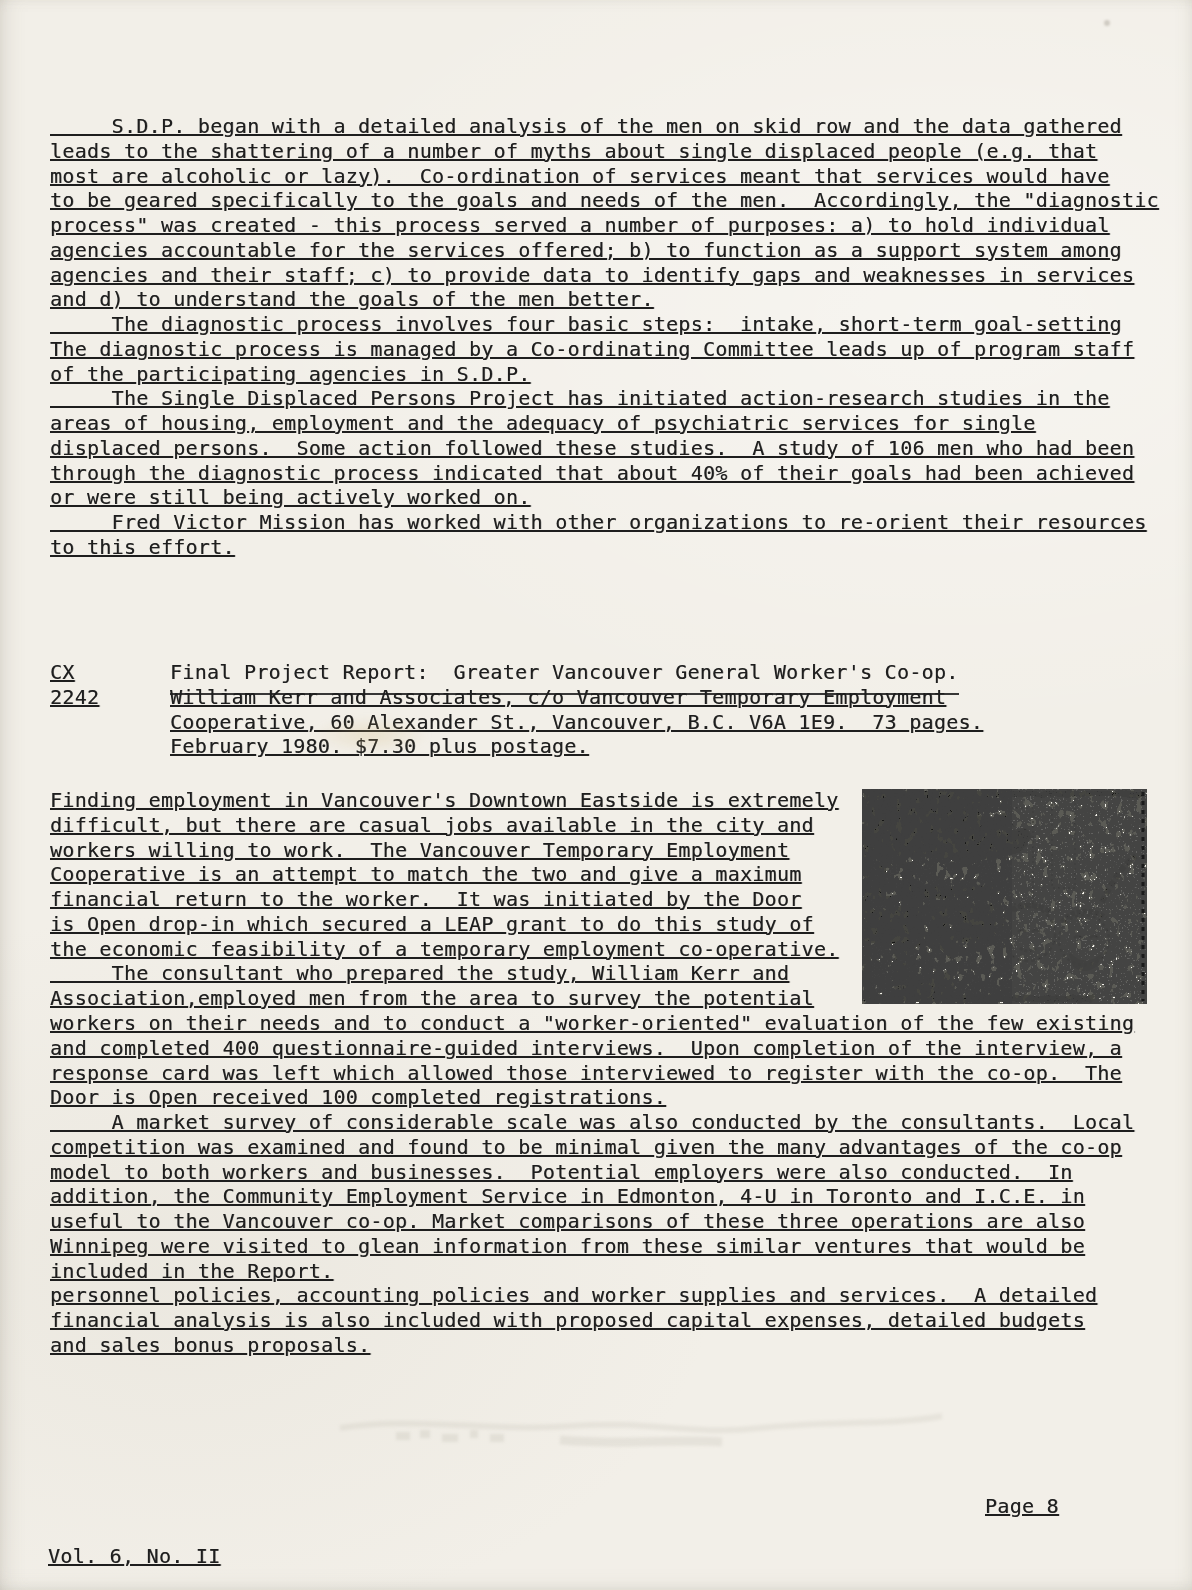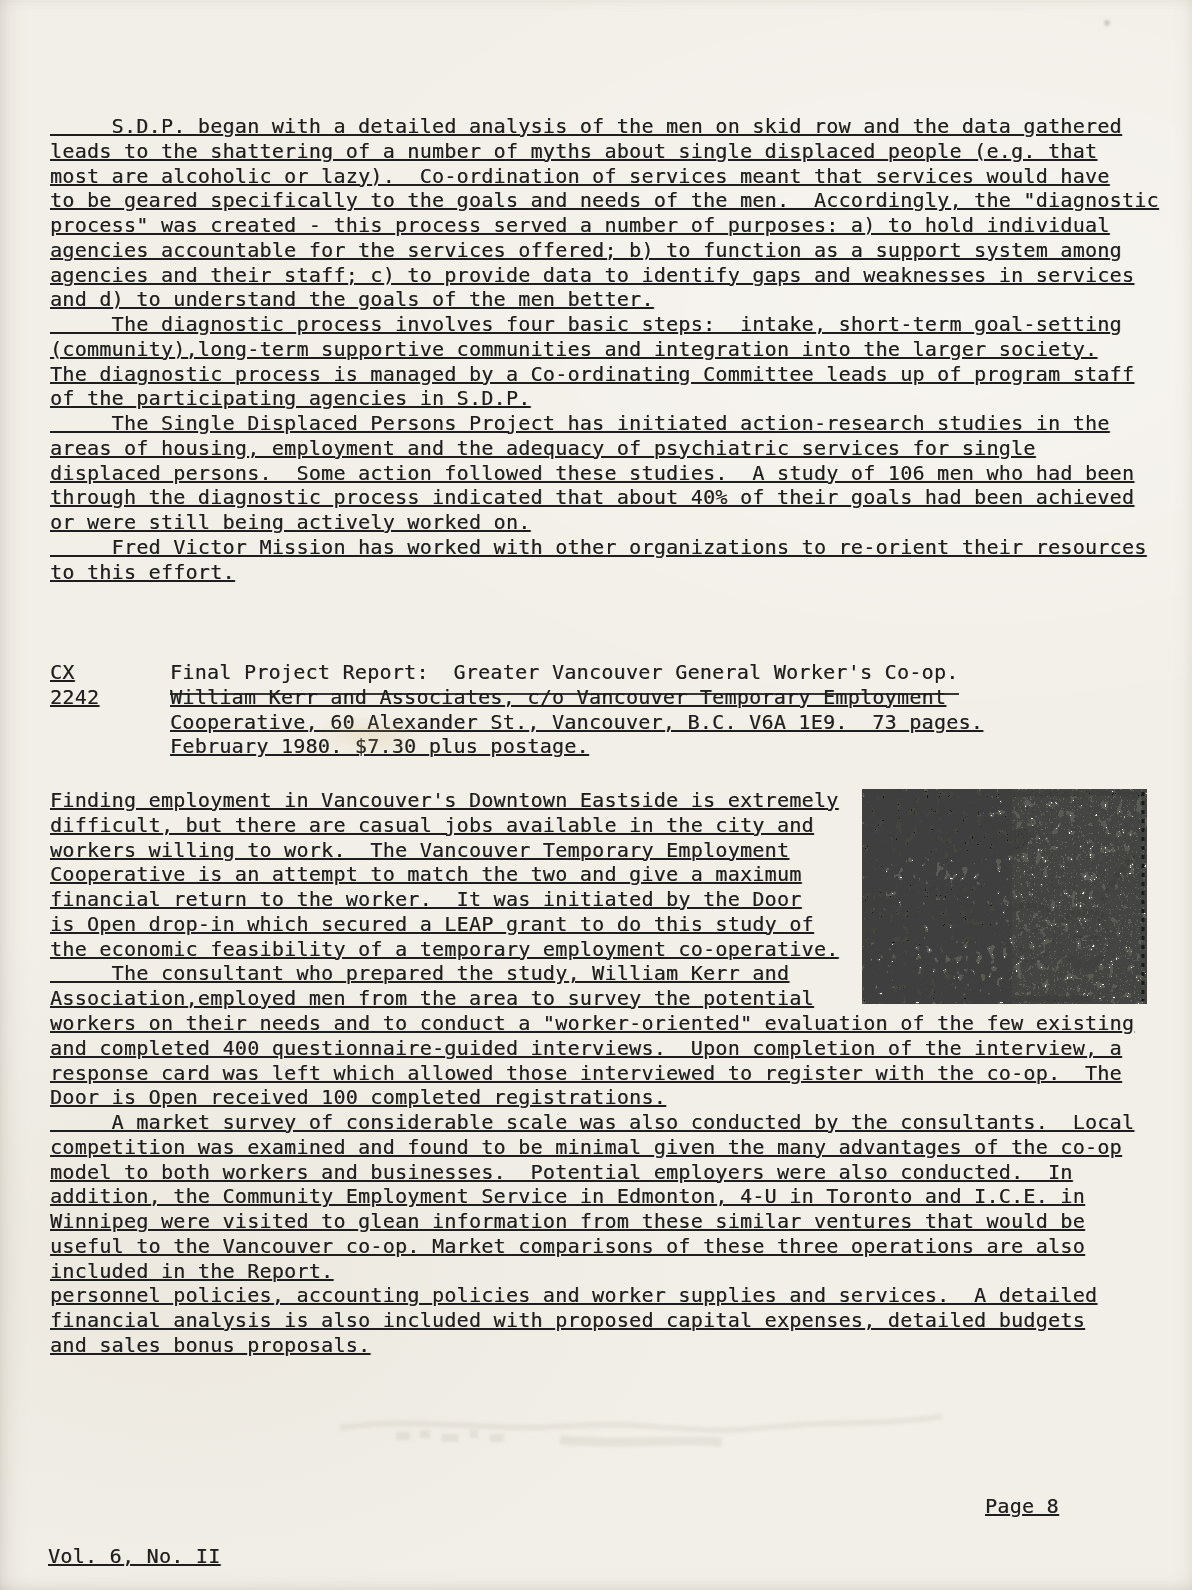--- a/index.html
+++ b/index.html
@@ -75,21 +75,20 @@
   <section class="abs" id="sdp-article">
       <div class="tline">     S.D.P. began with a detailed analysis of the men on skid row and the data gathered</div>
       <div class="tline">leads to the shattering of a number of myths about single displaced people (e.g. that</div>
       <div class="tline">most are alcoholic or lazy).  Co-ordination of services meant that services would have</div>
       <div class="tline">to be geared specifically to the goals and needs of the men.  Accordingly, the "diagnostic</div>
       <div class="tline">process" was created - this process served a number of purposes: a) to hold individual</div>
       <div class="tline">agencies accountable for the services offered; b) to function as a support system among</div>
       <div class="tline">agencies and their staff; c) to provide data to identify gaps and weaknesses in services</div>
       <div class="tline">and d) to understand the goals of the men better.</div>
       <div class="tline">     The diagnostic process involves four basic steps:  intake, short-term goal-setting</div>
-      <div class="tline">(community),long-term supportive communities and integration into the larger society.</div>
       <div class="tline">The diagnostic process is managed by a Co-ordinating Committee leads up of program staff</div>
       <div class="tline">of the participating agencies in S.D.P.</div>
       <div class="tline">     The Single Displaced Persons Project has initiated action-research studies in the</div>
       <div class="tline">areas of housing, employment and the adequacy of psychiatric services for single</div>
       <div class="tline">displaced persons.  Some action followed these studies.  A study of 106 men who had been</div>
       <div class="tline">through the diagnostic process indicated that about 40% of their goals had been achieved</div>
       <div class="tline">or were still being actively worked on.</div>
       <div class="tline">     Fred Victor Mission has worked with other organizations to re-orient their resources</div>
       <div class="tline">to this effort.</div>
     </section>
@@ -123,22 +122,22 @@
 
   <section class="abs" id="review-full">
       <div class="tline">workers on their needs and to conduct a "worker-oriented" evaluation of the few existing</div>
       <div class="tline">and completed 400 questionnaire-guided interviews.  Upon completion of the interview, a</div>
       <div class="tline">response card was left which allowed those interviewed to register with the co-op.  The</div>
       <div class="tline">Door is Open received 100 completed registrations.</div>
       <div class="tline">     A market survey of considerable scale was also conducted by the consultants.  Local</div>
       <div class="tline">competition was examined and found to be minimal given the many advantages of the co-op</div>
       <div class="tline">model to both workers and businesses.  Potential employers were also conducted.  In</div>
       <div class="tline">addition, the Community Employment Service in Edmonton, 4-U in Toronto and I.C.E. in</div>
+      <div class="tline">useful to the Vancouver co-op. Market comparisons of these three operations are also</div>
       <div class="tline">Winnipeg were visited to glean information from these similar ventures that would be</div>
-      <div class="tline">useful to the Vancouver co-op. Market comparisons of these three operations are also</div>
       <div class="tline">included in the Report.</div>
       <div class="tline">personnel policies, accounting policies and worker supplies and services.  A detailed</div>
       <div class="tline">financial analysis is also included with proposed capital expenses, detailed budgets</div>
       <div class="tline">and sales bonus proposals.</div>
     </section>
 
   <figure class="abs" id="photo-figure">
     <svg width="301" height="232" viewBox="0 0 301 232">
       <defs>
         <clipPath id="ph">

